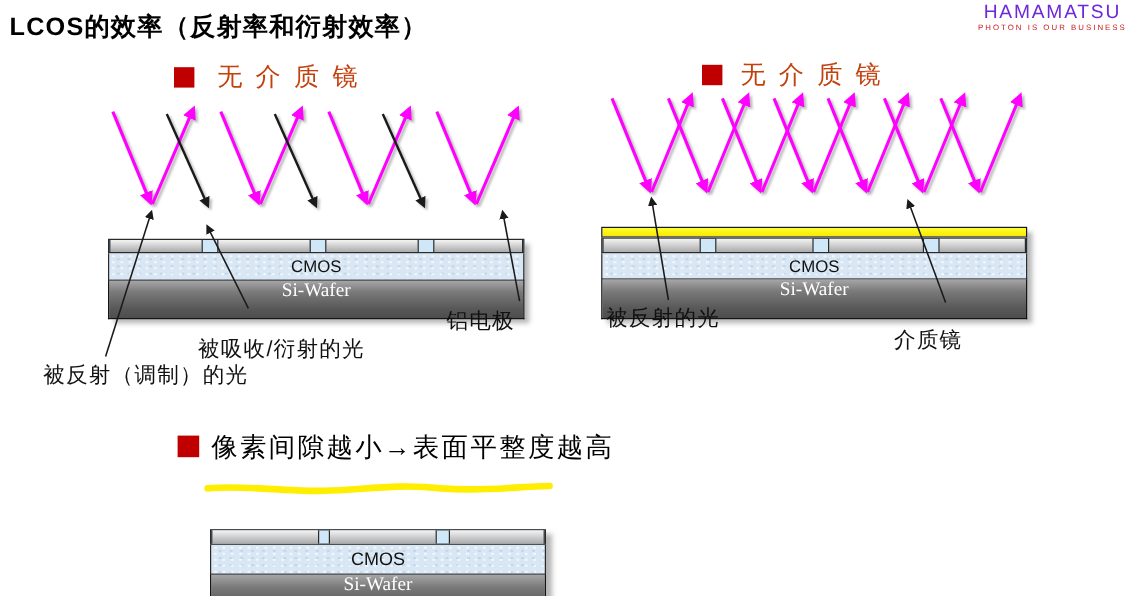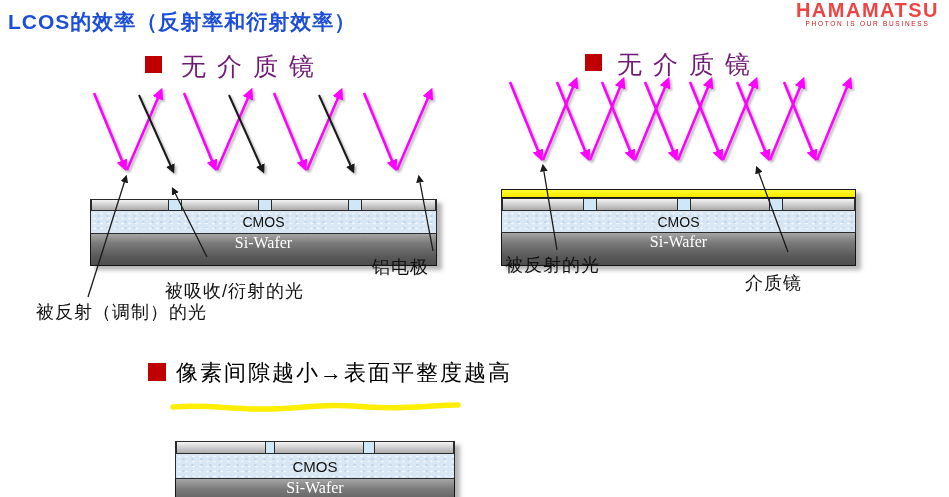--- a/index.html
+++ b/index.html
@@ -1,26 +1,26 @@
 <!DOCTYPE html>
 <html><head>
 <meta charset="utf-8">
 <style>
   html,body{margin:0;padding:0;background:#fff;}
   body{width:949px;height:497px;position:relative;overflow:hidden;
        font-family:"Liberation Sans","DejaVu Sans",sans-serif;color:#111;}
   .abs{position:absolute;}
   
-  .page-title{left:8px;top:8px;font-size:21px;font-weight:600;letter-spacing:1px;color:#1d4ed8;}
+  .page-title{left:8px;top:8px;font-size:21px;font-weight:600;letter-spacing:1px;color:#000000;}
   .logo{right:10px;top:3px;text-align:center;}
-  .logo-name{color:#ef4444;font-weight:700;font-size:20px;letter-spacing:1.5px;line-height:15px;}
+  .logo-name{color:#6d28d9;font-weight:400;font-size:16px;letter-spacing:1.5px;line-height:15px;}
   .logo-tag{color:#c8161d;font-size:6.5px;letter-spacing:1.7px;margin-top:2px;}
   
   .bullet{width:17px;height:17px;background:#c00000;}
-  .heading{font-size:25px;letter-spacing:11px;color:#701a75;white-space:nowrap;}
+  .heading{font-size:21px;letter-spacing:11px;color:#c2410c;white-space:nowrap;}
   .heading-b{font-size:22px;letter-spacing:2px;color:#000000;white-space:nowrap;}
   
   .stack{position:absolute;box-shadow:5px 4px 4px rgba(110,110,110,.5);margin-top:26px;}
   .mirror{box-sizing:border-box;border:1px solid #1a1a1a;
           background:linear-gradient(180deg,#ffff2e,#f8e800);}
   .erow{box-sizing:border-box;position:relative;border:1px solid #2a2a2a;background:#cfe7f6;}
   .eseg{position:absolute;top:0;bottom:0;box-sizing:border-box;
         border-left:1px solid #2a2a2a;border-right:1px solid #2a2a2a;
         background:linear-gradient(180deg,#f4f4f4 0%,#d6d6d6 40%,#ababab 100%);}
   .cmos{box-sizing:border-box;border:1px solid #2a2a2a;border-top:none;

